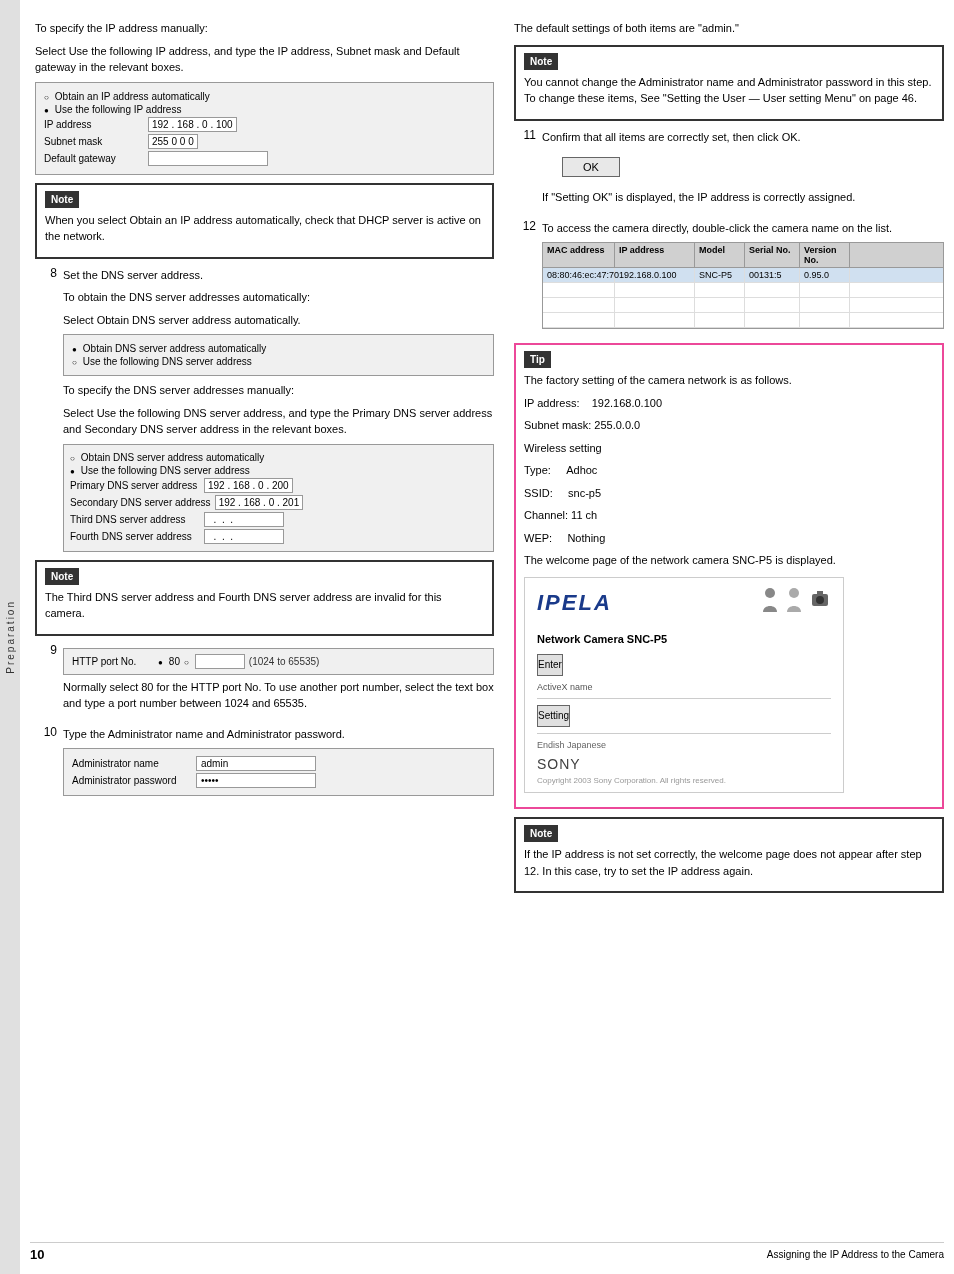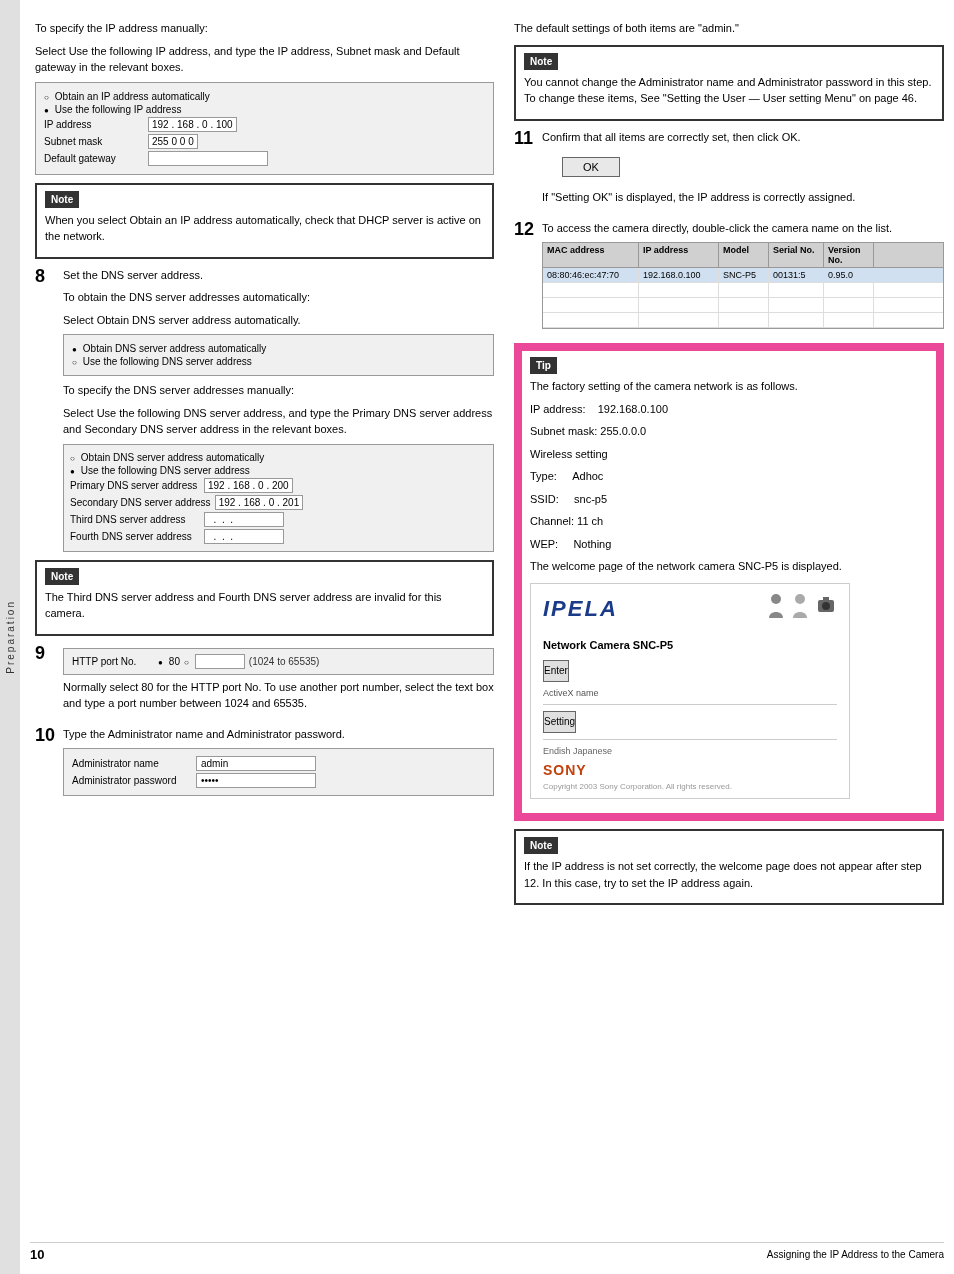--- a/index.html
+++ b/index.html
@@ -73,37 +73,38 @@
     .tip-label {
       background: #333;
       color: #fff;
       font-weight: bold;
       font-size: 10px;
       padding: 1px 6px;
       display: inline-block;
       margin-bottom: 4px;
     }
     .tip-box {
-      border: 8px solid #ec4899;
+      border: 2px solid #ec4899;
       padding: 6px 8px;
       margin: 8px 0;
       font-size: 11px;
       line-height: 1.5;
     }
     .step-container {
       display: flex;
       gap: 6px;
       margin: 8px 0;
       align-items: flex-start;
     }
     .step-num {
-      font-size: 18px;
-      font-weight: bold;
+      font-size: 12px;
+      font-weight: normal;
       line-height: 1.1;
       min-width: 22px;
+      text-align: right;
     }
     .step-content {
       flex: 1;
     }
     .ui-box {
       border: 1px solid #999;
       background: #f0f0f0;
       padding: 6px 8px;
       margin: 6px 0;
       font-size: 10px;
@@ -181,21 +182,21 @@
     .table-row-data {
       display: flex;
       border-bottom: 1px solid #ddd;
     }
     .td {
       border-right: 1px solid #ddd;
       padding: 2px 4px;
       font-size: 9px;
       min-height: 14px;
     }
-    .col-mac { width: 96px; }
+    .col-mac { width: 72px; }
     .col-ip { width: 80px; }
     .col-model { width: 50px; }
     .col-serial { width: 55px; }
     .col-version { width: 50px; }
     .ipela-box {
       border: 1px solid #ccc;
       background: #fff;
       margin: 8px 0;
       padding: 0;
       width: 320px;
@@ -231,22 +232,22 @@
     .ipela-divider {
       border-top: 1px solid #ccc;
       margin: 4px 0;
     }
     .ipela-links {
       font-size: 9px;
       color: #666;
     }
     .sony-logo {
       font-size: 14px;
-      font-weight: bold;
-      color: #c2410c;
+      font-weight: normal;
+      color: #404040;
       letter-spacing: 1px;
     }
     .ipela-footer {
       font-size: 8px;
       color: #999;
     }
     .admin-ui-box {
       border: 1px solid #999;
       background: #f0f0f0;
       padding: 5px 8px;

